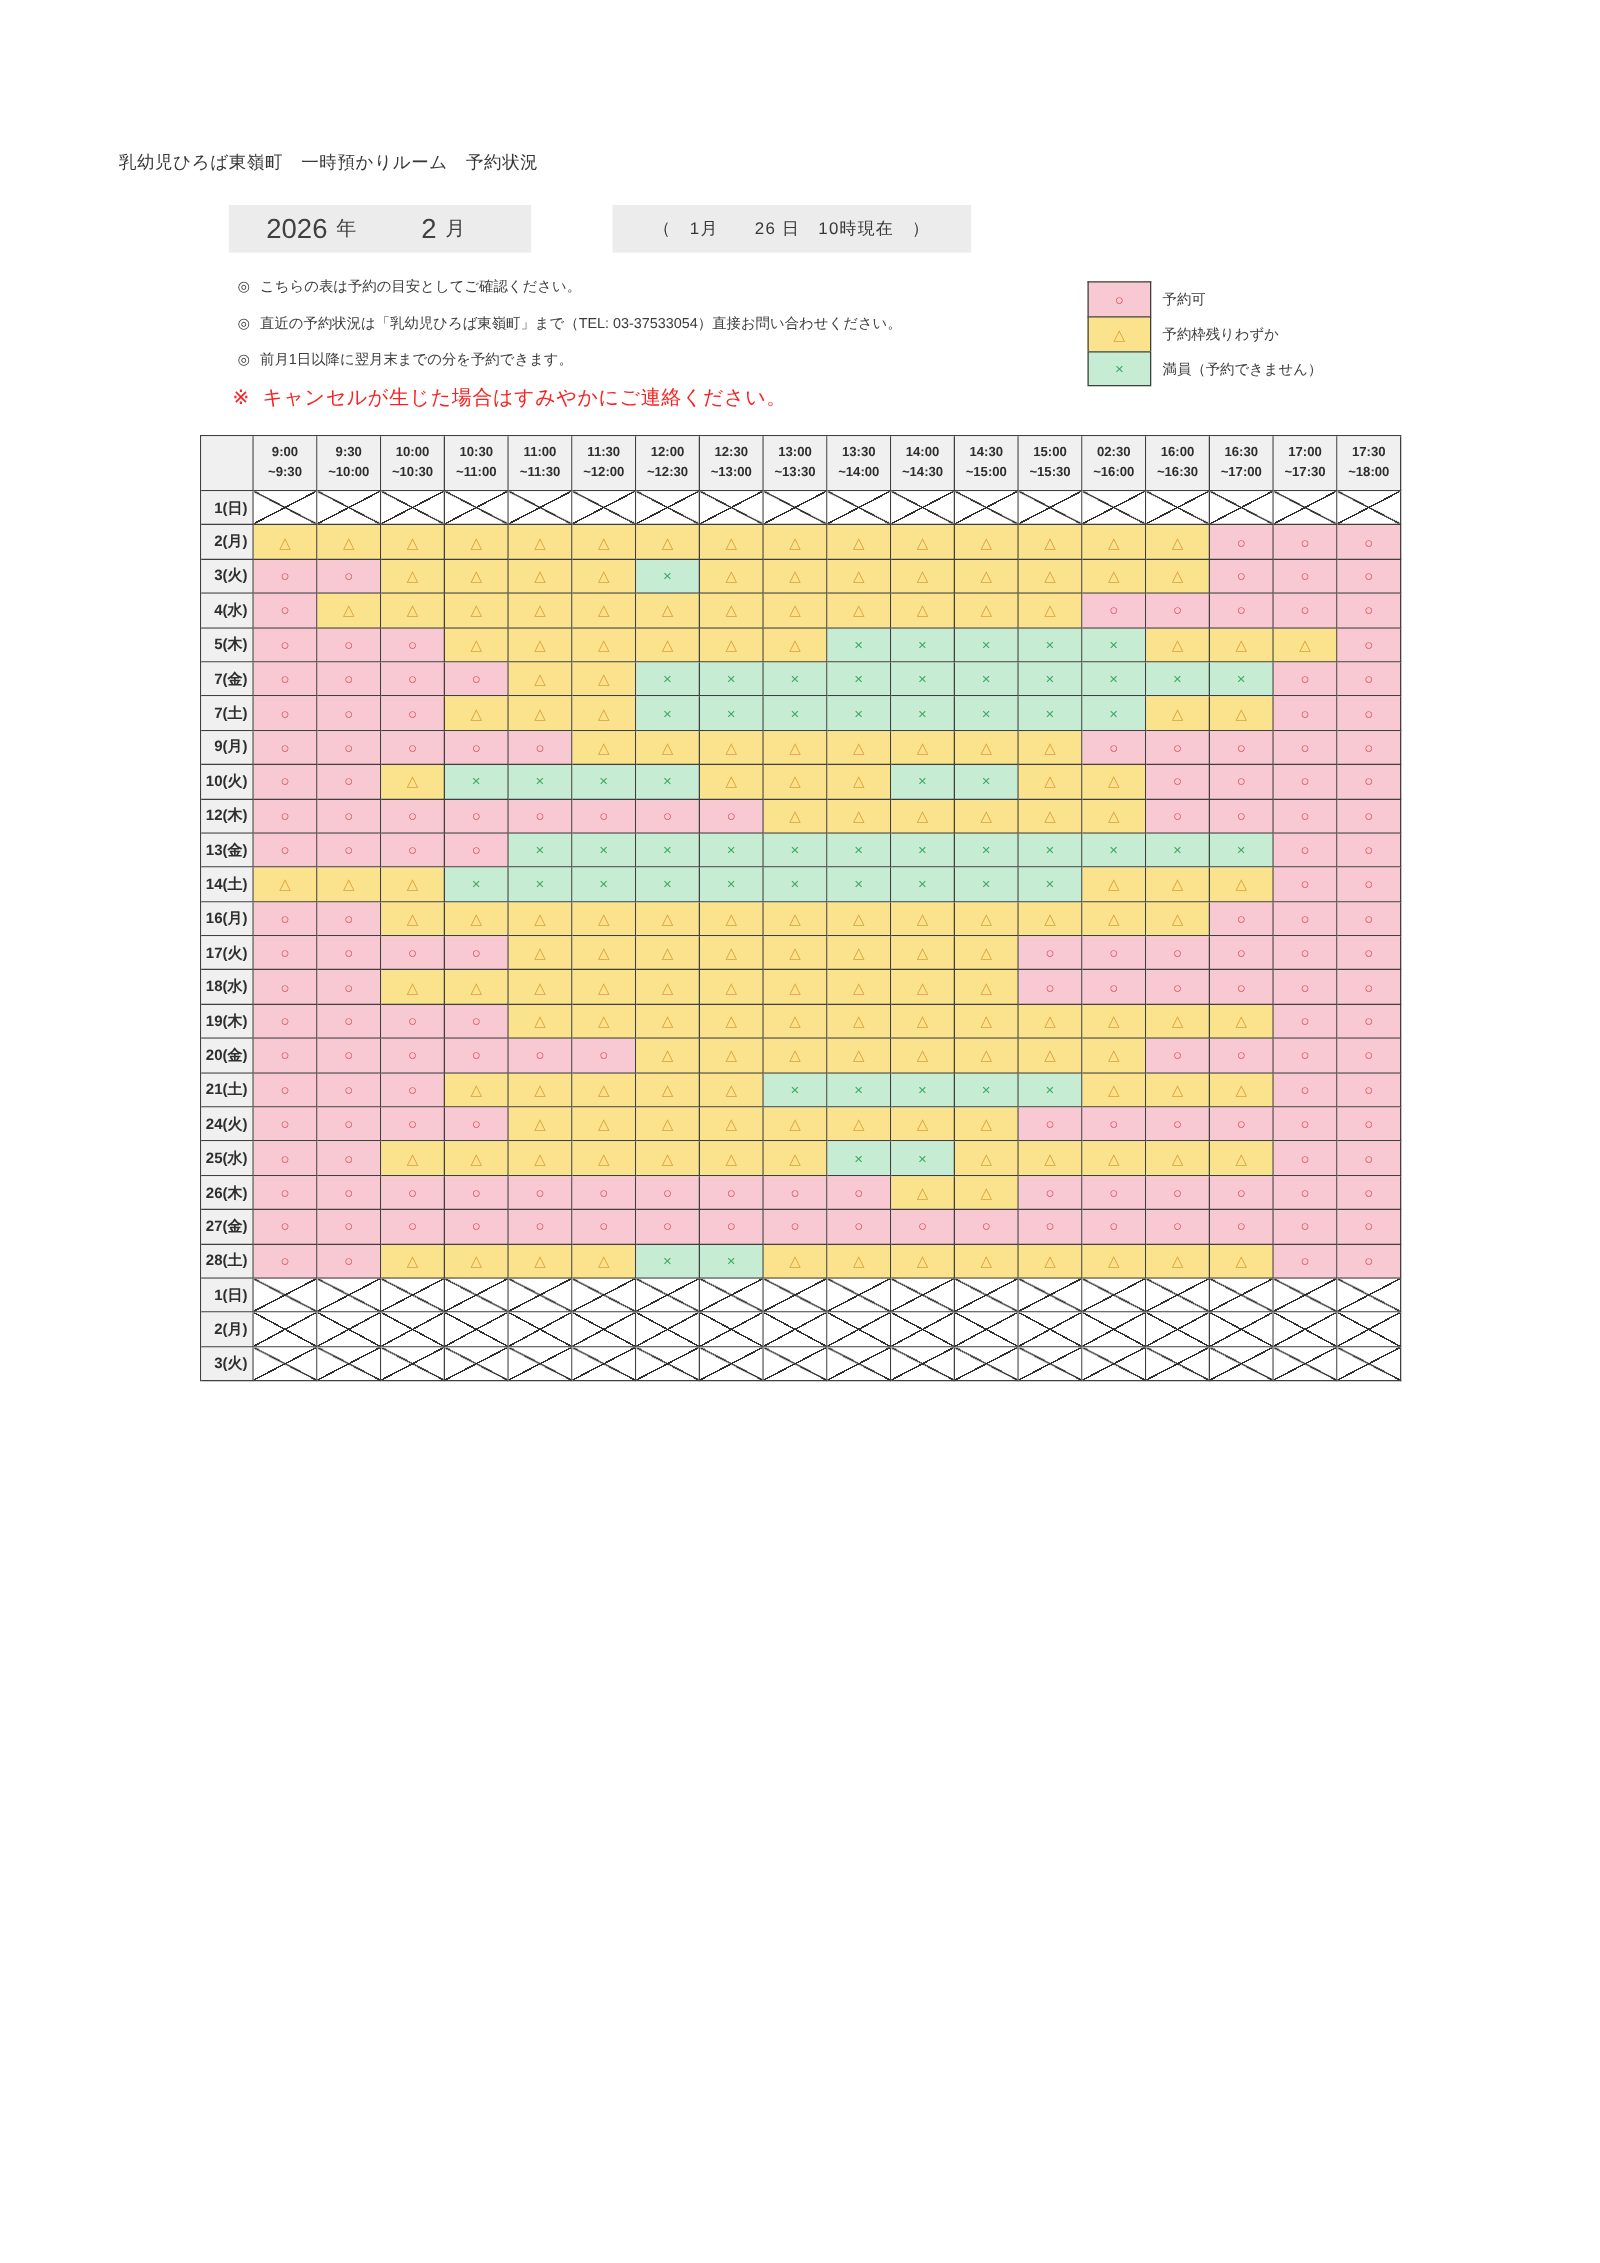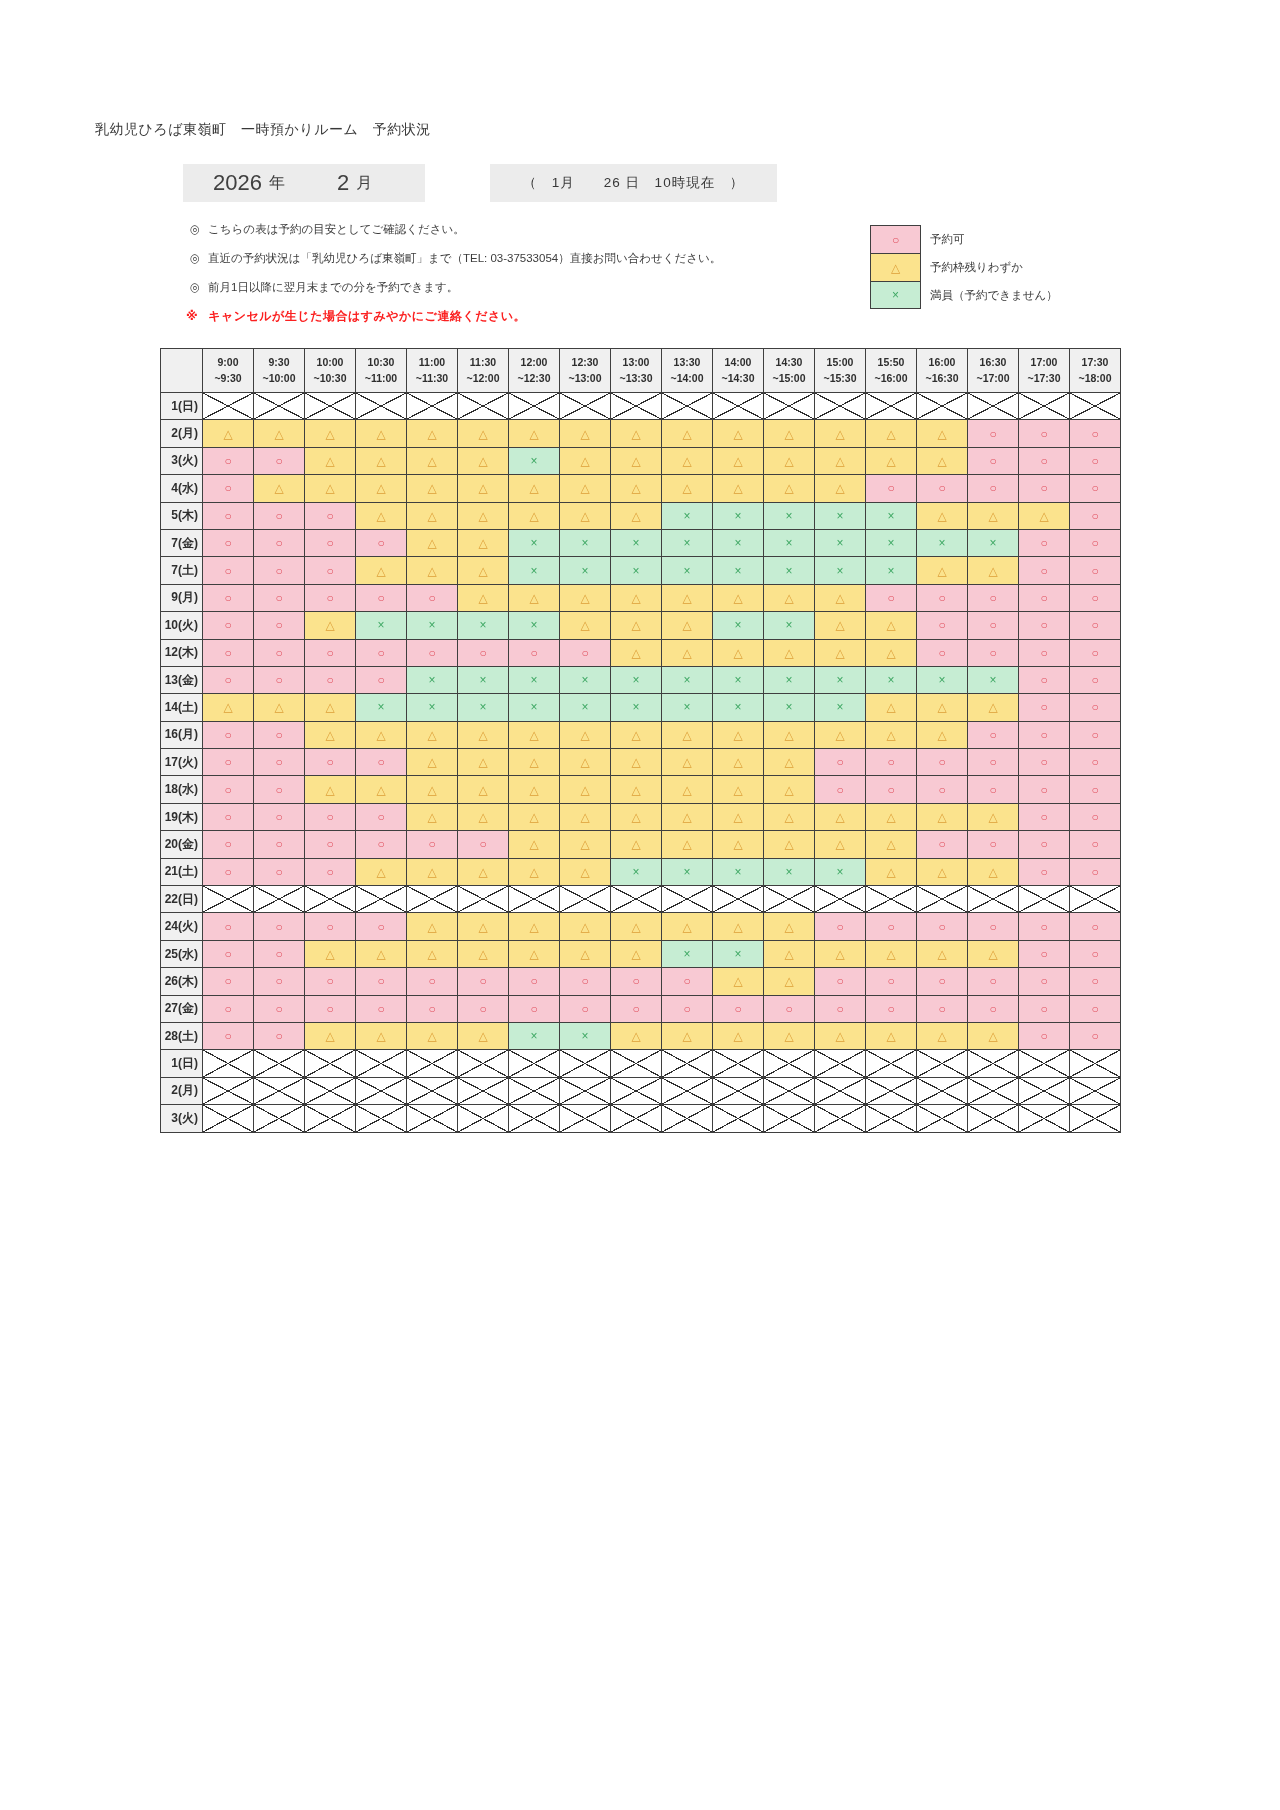--- a/index.html
+++ b/index.html
@@ -25,21 +25,21 @@
   .asof-box {
     position: absolute; left: 490px; top: 164px; width: 287px; height: 38px;
     background: #ececec; display: flex; align-items: center; justify-content: center;
     font-size: 13.5px; color: #383838; letter-spacing: 1px;
   }
   .notes { position: absolute; left: 190px; top: 222px; }
   .note { font-size: 11.5px; color: #3c3c3c; height: 29px; display: flex; align-items: flex-start; }
   .note .prefix { margin-right: 8px; }
   .warning-note {
     position: absolute; left: 186px; top: 308px;
-    font-size: 12px; font-weight: bold; letter-spacing: 0.5px;
+    font-size: 16px; font-weight: normal; letter-spacing: 0.5px;
   }
   .warning-note .prefix { margin-right: 10px; }
   .legend { position: absolute; left: 870px; top: 225px; }
   .legend-row { display: flex; align-items: stretch; height: 28px; }
   .legend-swatch {
     width: 51px; border: 1px solid #3f3f3f; border-bottom: none;
     display: flex; align-items: center; justify-content: center; font-size: 12px;
   }
   .legend-row:last-child .legend-swatch { border-bottom: 1px solid #3f3f3f; }
   .legend-label { font-size: 11.5px; display: flex; align-items: center; padding-left: 9px; color: #3c3c3c; }
@@ -166,21 +166,21 @@
       </div>
       <div class="cell">
         <span>14:30</span>
         <span>~15:00</span>
       </div>
       <div class="cell">
         <span>15:00</span>
         <span>~15:30</span>
       </div>
       <div class="cell">
-        <span>15:50</span>
+        <span>02:30</span>
         <span>~16:00</span>
       </div>
       <div class="cell">
         <span>16:00</span>
         <span>~16:30</span>
       </div>
       <div class="cell">
         <span>16:30</span>
         <span>~17:00</span>
       </div>
@@ -565,41 +565,20 @@
       <div class="cell" style="background-color: rgb(198, 237, 211); color: rgb(63, 168, 100);">×</div>
       <div class="cell" style="background-color: rgb(198, 237, 211); color: rgb(63, 168, 100);">×</div>
       <div class="cell" style="background-color: rgb(198, 237, 211); color: rgb(63, 168, 100);">×</div>
       <div class="cell" style="background-color: rgb(251, 227, 141); color: rgb(221, 159, 56);">△</div>
       <div class="cell" style="background-color: rgb(251, 227, 141); color: rgb(221, 159, 56);">△</div>
       <div class="cell" style="background-color: rgb(251, 227, 141); color: rgb(221, 159, 56);">△</div>
       <div class="cell" style="background-color: rgb(248, 201, 211); color: rgb(224, 78, 92);">○</div>
       <div class="cell" style="background-color: rgb(248, 201, 211); color: rgb(224, 78, 92);">○</div>
     </div>
     <div class="grid-row data-row">
-      <div class="cell label-col day-label">22(日)</div>
-      <div class="cell closed-cell"></div>
-      <div class="cell closed-cell"></div>
-      <div class="cell closed-cell"></div>
-      <div class="cell closed-cell"></div>
-      <div class="cell closed-cell"></div>
-      <div class="cell closed-cell"></div>
-      <div class="cell closed-cell"></div>
-      <div class="cell closed-cell"></div>
-      <div class="cell closed-cell"></div>
-      <div class="cell closed-cell"></div>
-      <div class="cell closed-cell"></div>
-      <div class="cell closed-cell"></div>
-      <div class="cell closed-cell"></div>
-      <div class="cell closed-cell"></div>
-      <div class="cell closed-cell"></div>
-      <div class="cell closed-cell"></div>
-      <div class="cell closed-cell"></div>
-      <div class="cell closed-cell"></div>
-    </div>
-    <div class="grid-row data-row">
       <div class="cell label-col day-label">24(火)</div>
       <div class="cell" style="background-color: rgb(248, 201, 211); color: rgb(224, 78, 92);">○</div>
       <div class="cell" style="background-color: rgb(248, 201, 211); color: rgb(224, 78, 92);">○</div>
       <div class="cell" style="background-color: rgb(248, 201, 211); color: rgb(224, 78, 92);">○</div>
       <div class="cell" style="background-color: rgb(248, 201, 211); color: rgb(224, 78, 92);">○</div>
       <div class="cell" style="background-color: rgb(251, 227, 141); color: rgb(221, 159, 56);">△</div>
       <div class="cell" style="background-color: rgb(251, 227, 141); color: rgb(221, 159, 56);">△</div>
       <div class="cell" style="background-color: rgb(251, 227, 141); color: rgb(221, 159, 56);">△</div>
       <div class="cell" style="background-color: rgb(251, 227, 141); color: rgb(221, 159, 56);">△</div>
       <div class="cell" style="background-color: rgb(251, 227, 141); color: rgb(221, 159, 56);">△</div>

